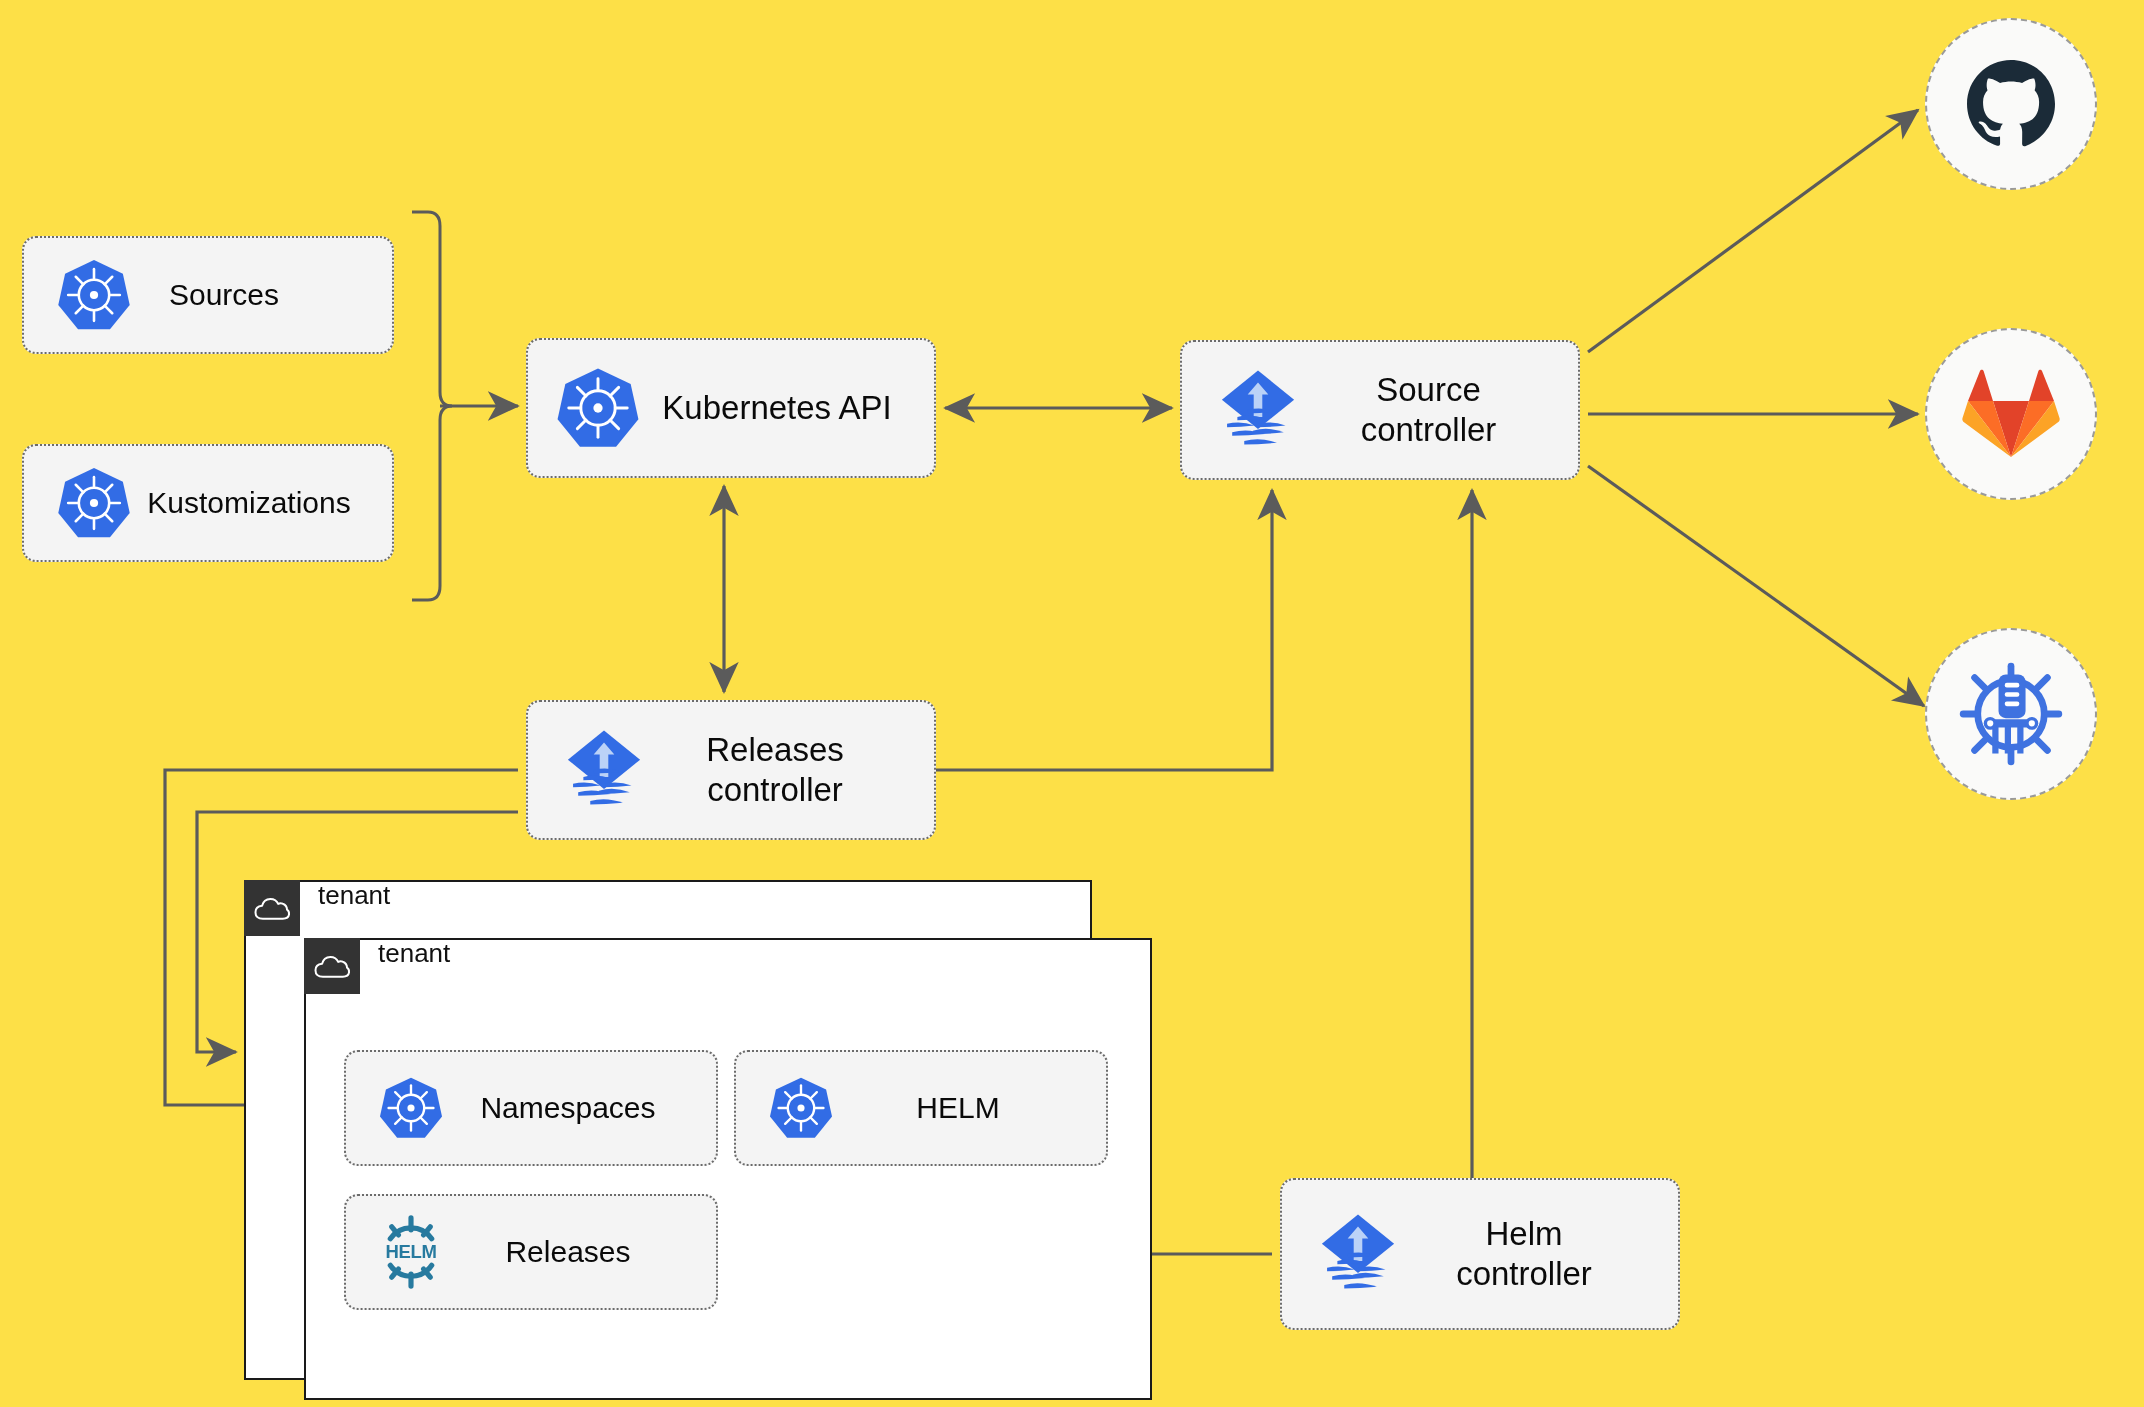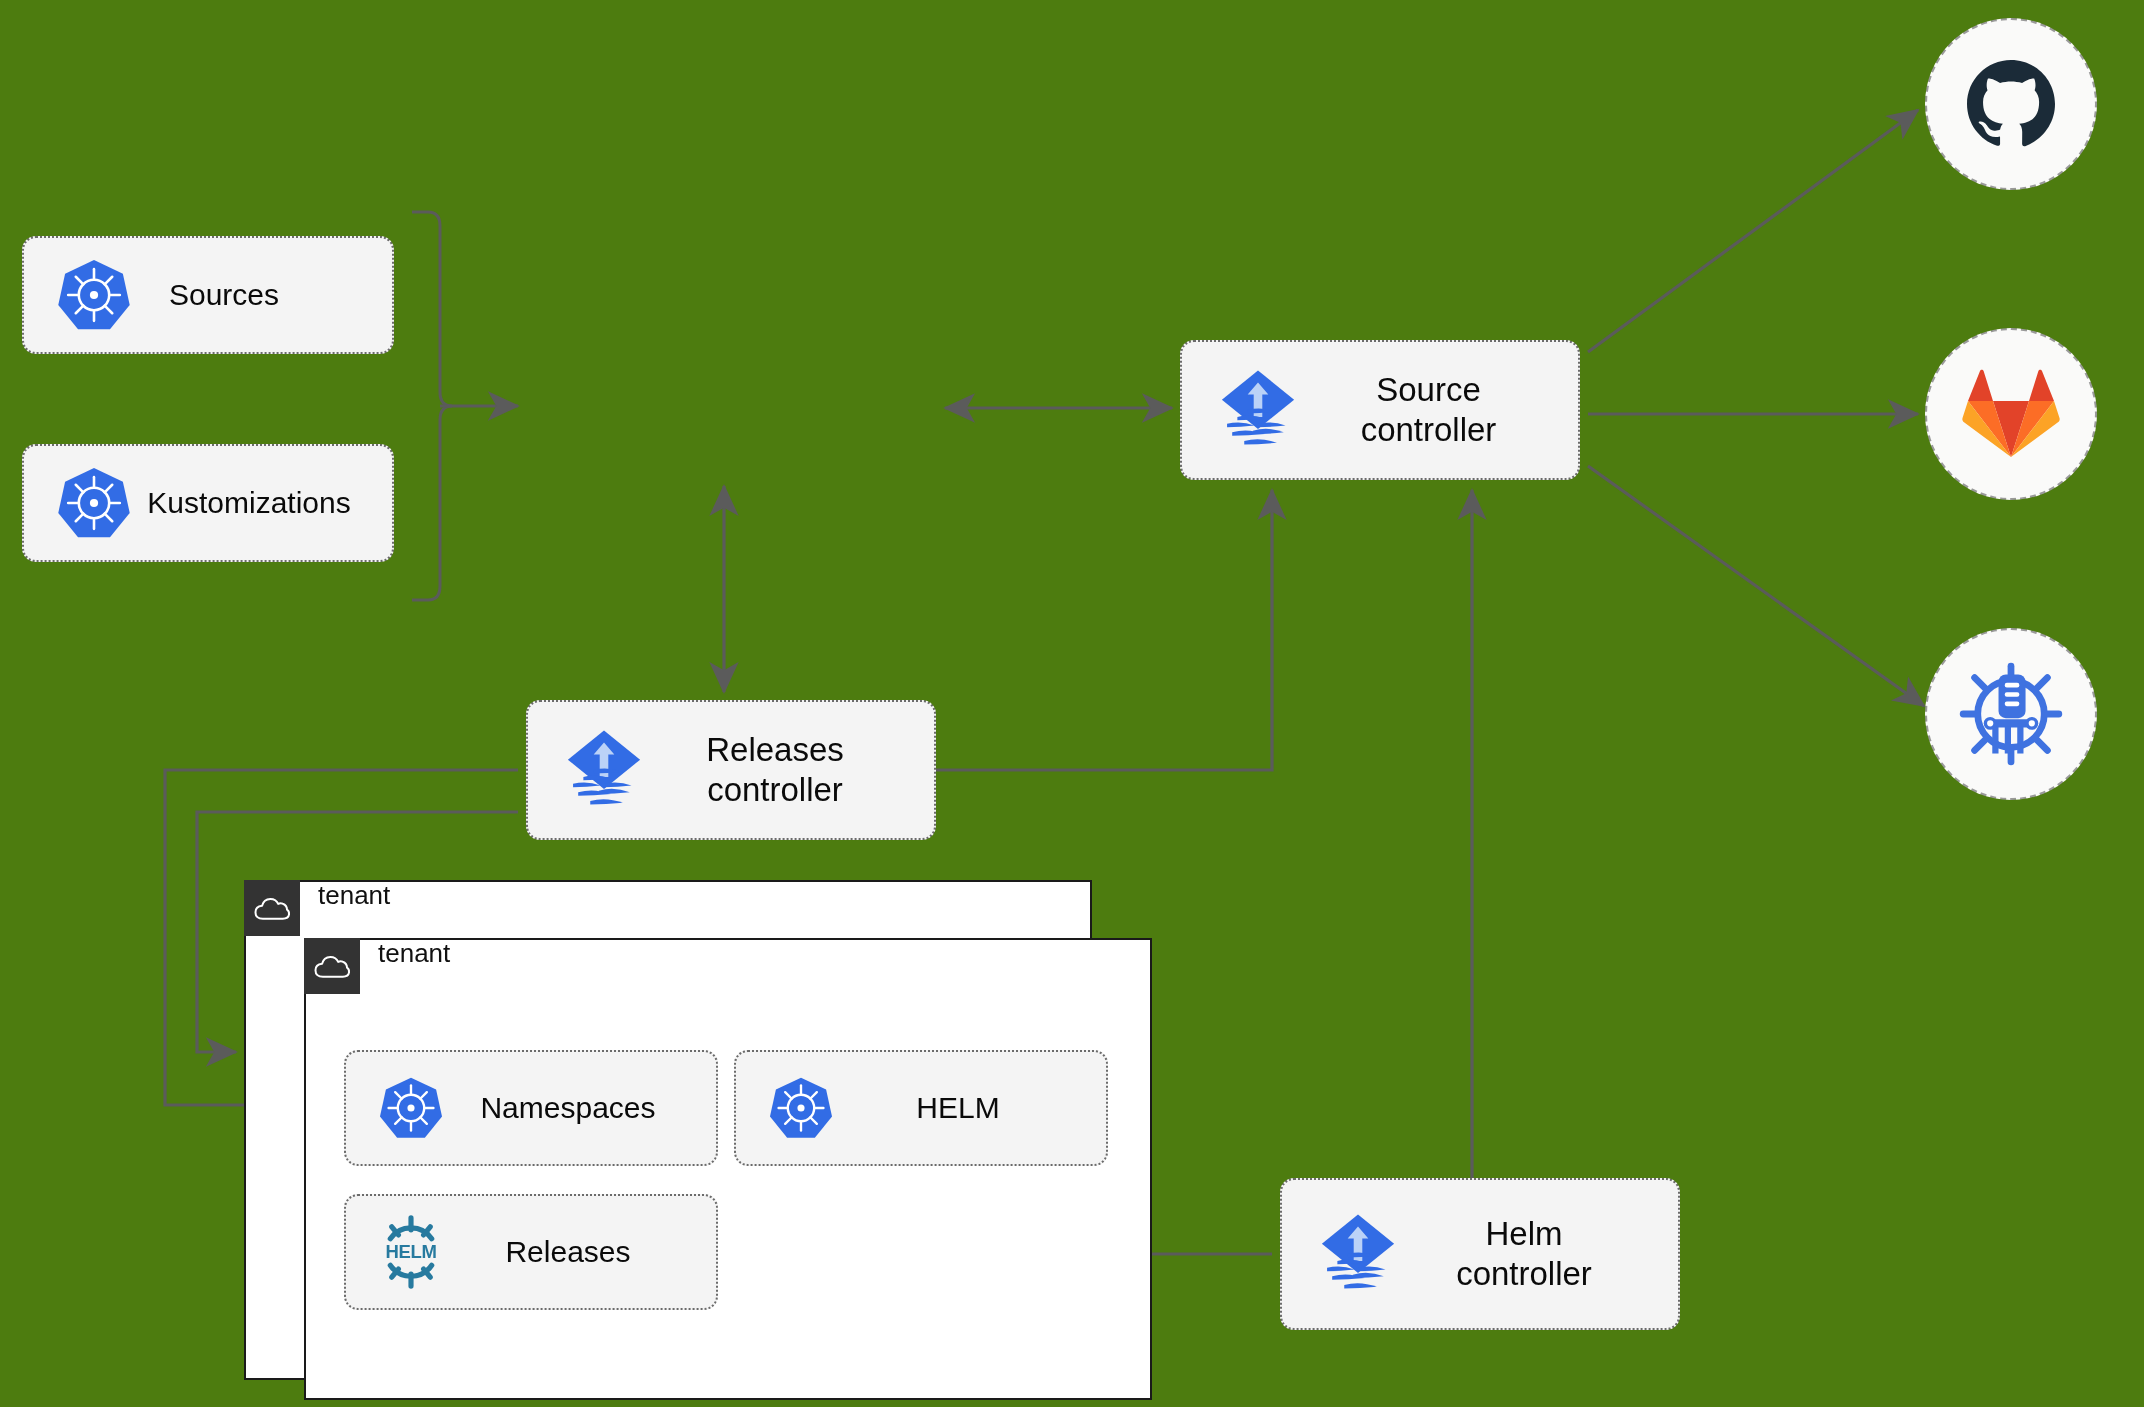--- a/index.html
+++ b/index.html
@@ -8,21 +8,21 @@
     padding: 0;
     background: #ffffff;
   }
   body {
     font-family: "Liberation Sans", sans-serif;
   }
   #canvas {
     position: relative;
     width: 2144px;
     height: 1407px;
-    background: #4d7c0f;
+    background: #fde047;
     overflow: hidden;
   }
   #edges {
     position: absolute;
     left: 0;
     top: 0;
     width: 2144px;
     height: 1407px;
     pointer-events: none;
   }
@@ -237,20 +237,40 @@
           <path d="M36 36 L26 26"></path>
             <path d="M64 36 L74 26"></path>
           <path d="M36 64 L26 74"></path>
             <path d="M64 64 L74 74"></path>
         </g>
       </svg>
     </span>
     <span class="lbl">Kustomizations</span>
   </div>
 
+  <div class="node n-k8sapi">
+    <span class="ico">
+      <svg width="86" height="86" viewBox="0 0 100 100">
+        <path d="M50 4 L88 22 L97 63 L71 95 L29 95 L3 63 L12 22 Z" fill="#326CE5"></path>
+        <g fill="none" stroke="#ffffff" stroke-width="3.4" stroke-linecap="round">
+          <circle cx="50" cy="50" r="20"></circle>
+          <circle cx="50" cy="50" r="5.4" fill="#ffffff" stroke="none"></circle>
+          <path d="M50 30 L50 16"></path>
+            <path d="M50 70 L50 84"></path>
+          <path d="M30 50 L16 50"></path>
+            <path d="M70 50 L84 50"></path>
+          <path d="M36 36 L26 26"></path>
+            <path d="M64 36 L74 26"></path>
+          <path d="M36 64 L26 74"></path>
+            <path d="M64 64 L74 74"></path>
+        </g>
+      </svg>
+    </span>
+    <span class="lbl">Kubernetes API</span>
+  </div>
 
   <div class="node n-srcctrl">
     <span class="ico">
       <svg width="86" height="86" viewBox="0 0 100 100">
         <path d="M50 4 L92 38 L50 72 L8 38 Z" fill="#326CE5"></path>
         <path d="M50 18 L62 32 L55 32 L55 58 L45 58 L45 32 L38 32 Z" fill="#BBD2F7"></path>
         <g fill="#326CE5">
           <path d="M14 66 Q30 62 46 68 Q30 70 14 70 Z"></path>
           <path d="M26 58 Q42 54 58 60 Q42 62 26 62 Z"></path>
           <path d="M38 50 Q54 46 70 52 Q54 54 38 54 Z"></path>

